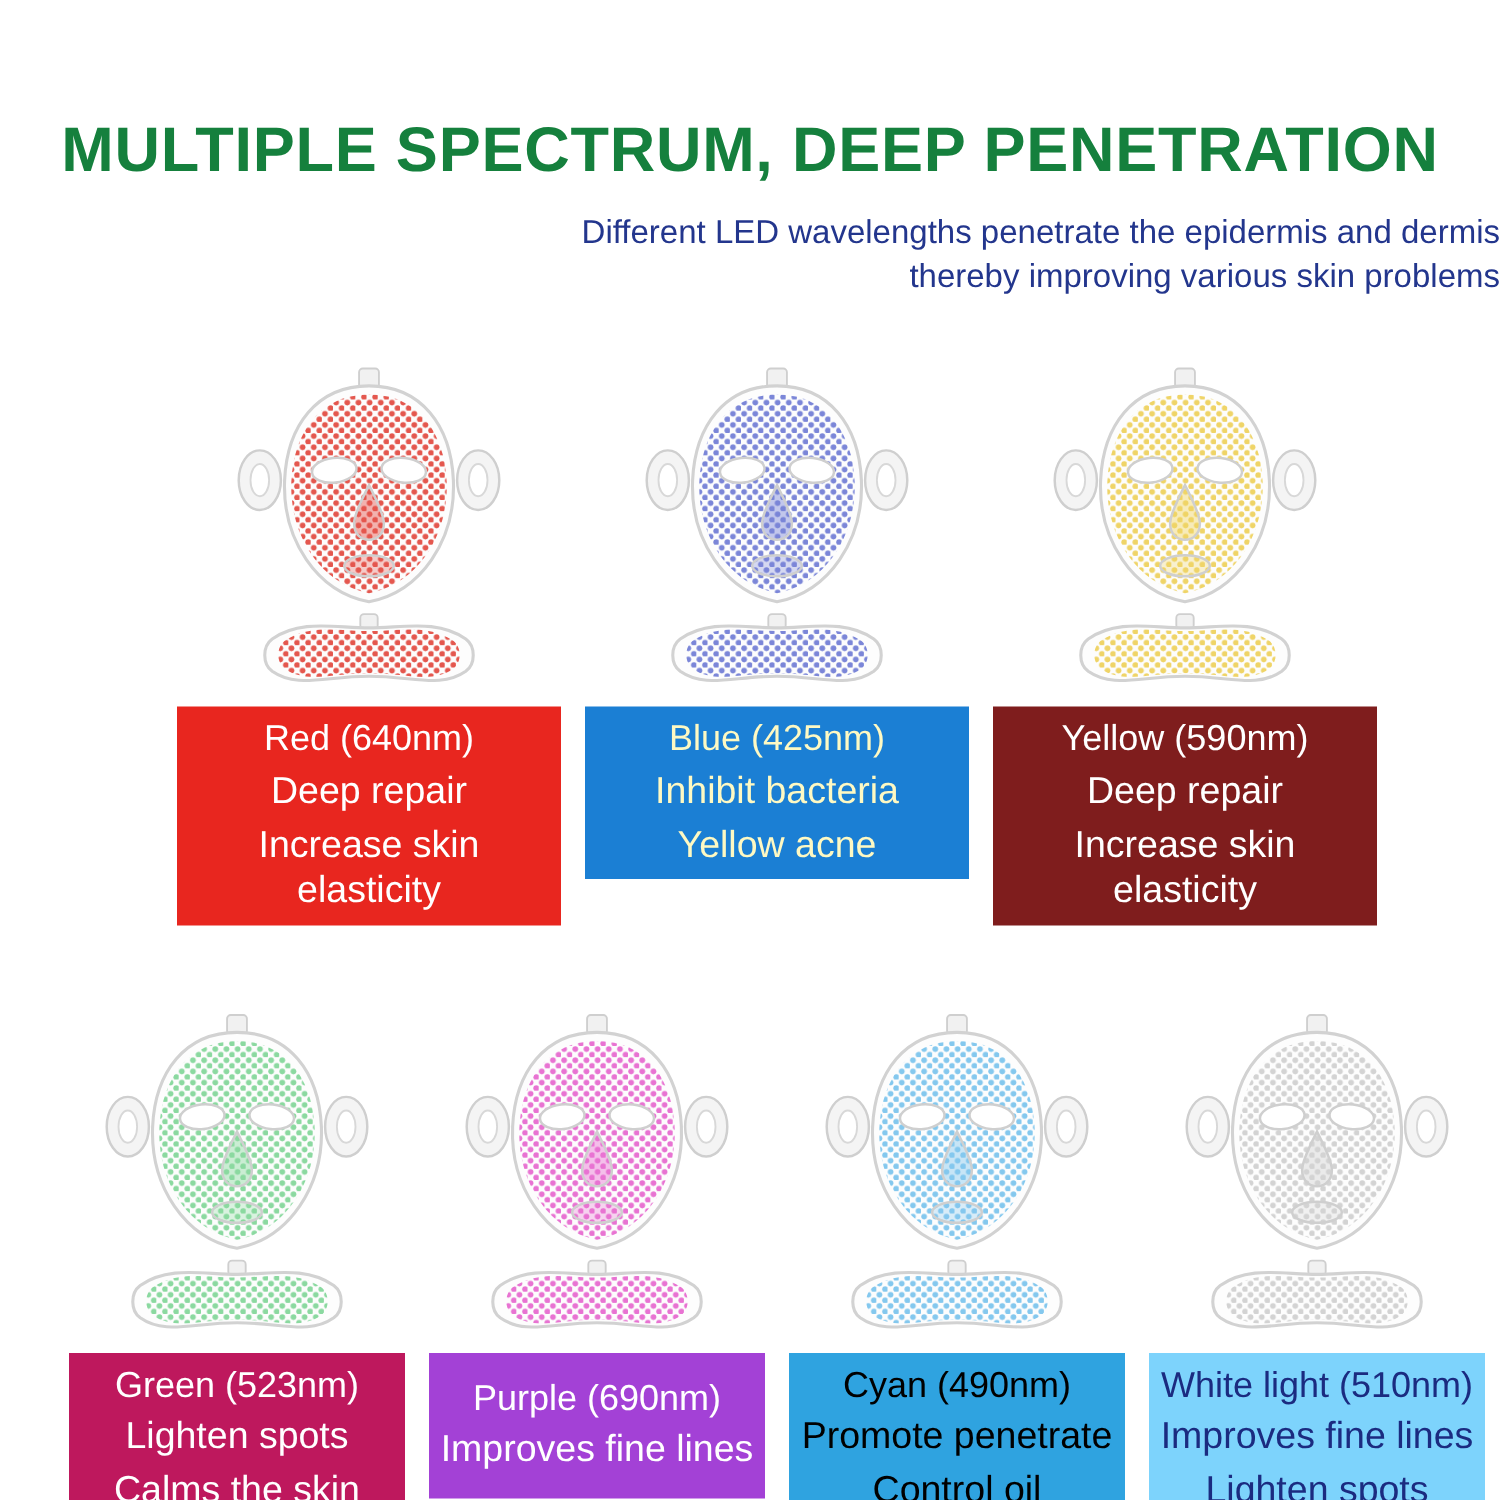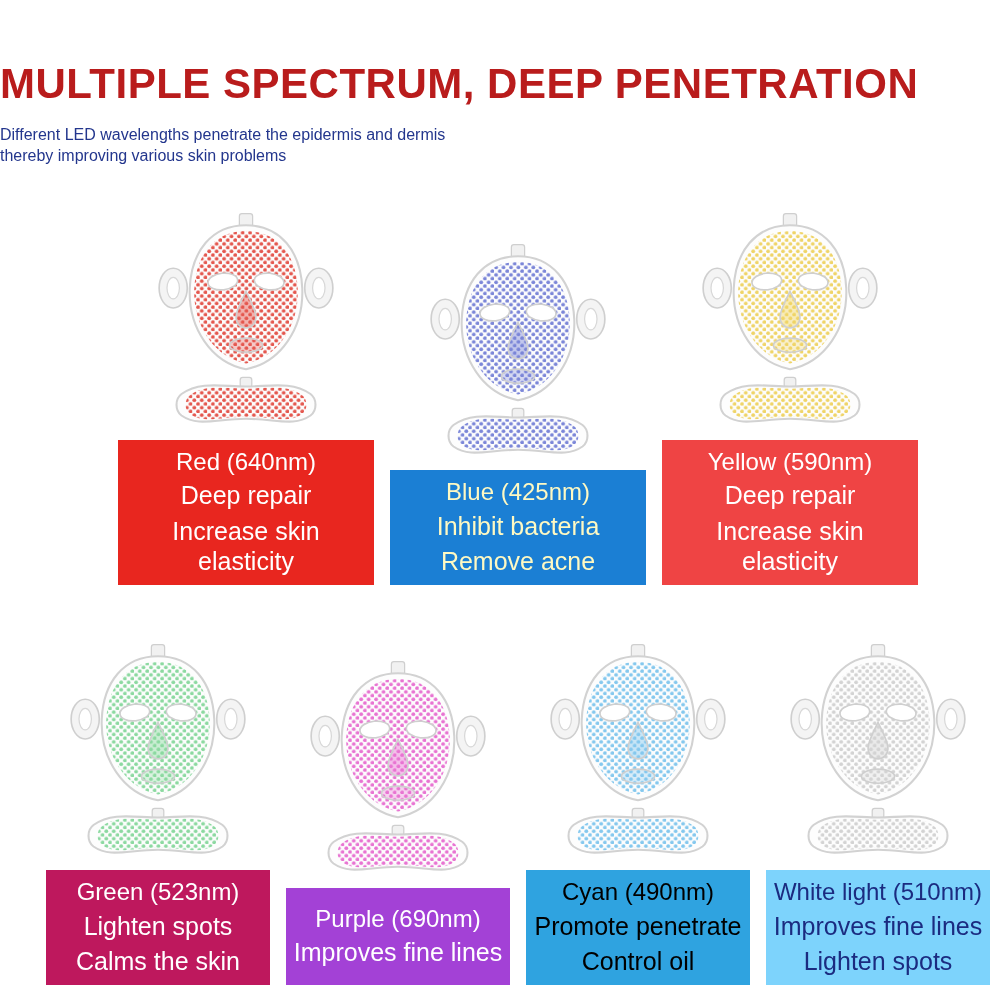--- a/index.html
+++ b/index.html
@@ -3,29 +3,29 @@
 <meta charset="utf-8">
 <style>
   html,body{margin:0;padding:0;}
   body{
     width:1000px;height:1000px;background:#ffffff;overflow:hidden;
     font-family:"Liberation Sans", sans-serif;
     -webkit-font-smoothing:antialiased;
   }
   .page{width:1000px;height:1000px;box-sizing:border-box;padding-top:60px;}
   .title{
-    margin:0 auto 16px auto;
+    margin:16px auto 16px auto;text-align:center;
     font-size:42px;font-weight:600;letter-spacing:0.5px;
-    color:#b91c1c;
+    color:#15803d;
   }
   .subtitle{
-    margin:0 auto 46px auto;text-align:left;
-    font-size:16px;line-height:1.32;color:#23368d;font-weight:400;
-  }
-  .row{display:flex;justify-content:center;align-items:flex-end;padding-left:36px;}
+    margin:0 auto 46px auto;text-align:right;
+    font-size:22px;line-height:1.32;color:#23368d;font-weight:400;
+  }
+  .row{display:flex;justify-content:center;align-items:flex-start;padding-left:36px;}
   .row1{gap:16px;margin-top:10px;}
   .row2{gap:16px;margin-top:58px;}
   .card{display:flex;flex-direction:column;}
   .row1 .card{width:256px;}
   .row2 .card{width:224px;}
   .mask-art{
     width:182px;margin:0 auto 4px auto;line-height:0;
   }
   .mask-art svg{width:100%;height:auto;display:block;}
   .label-box{
@@ -114,21 +114,21 @@
   <path d="M110,96 C105,106 98,119 98,127 C98,135 103,140 110,140 C117,140 122,135 122,127 C122,119 115,106 110,96 Z" fill="currentColor" fill-opacity="0.45" stroke="#cfcfcf" stroke-width="2"></path>
   <ellipse cx="110" cy="161" rx="20" ry="8.5" fill="currentColor" fill-opacity="0.3" stroke="#cfcfcf" stroke-width="2"></ellipse>
   <rect x="103" y="200" width="14" height="12" rx="3" fill="#f1f1f1" stroke="#cfcfcf" stroke-width="1.5"></rect>
   <path d="M32,220 C55,204 82,211 110,211 C138,211 165,204 188,220 C196,226 196,240 188,246 C168,260 146,250 110,250 C74,250 52,260 32,246 C24,240 24,226 32,220 Z" fill="#fdfdfd" stroke="#d2d2d2" stroke-width="2.5"></path>
   <rect x="26" y="206" width="168" height="52" fill="url(#d1)" clip-path="url(#cc1)"></rect>
 </svg>
         </div>
       <div class="label-box" style="background-color: rgb(27, 127, 212); color: #fef9c3;">
         <div class="label-title">Blue (425nm)</div>
         <div class="label-line">Inhibit bacteria</div>
-        <div class="label-line">Remove acne</div>
+        <div class="label-line">Yellow acne</div>
       </div>
     </div>
 
     <div class="card">
       <div class="mask-art" style="color: rgb(239, 212, 103);">
 <svg viewBox="0 0 220 270" xmlns="http://www.w3.org/2000/svg">
   <defs>
     <pattern id="d2" width="9" height="9" patternUnits="userSpaceOnUse">
       <circle cx="2.5" cy="2.5" r="2.3" fill="currentColor"></circle>
       <circle cx="7" cy="7" r="2.3" fill="currentColor"></circle>
@@ -149,21 +149,21 @@
   <rect x="38" y="12" width="144" height="184" fill="url(#d2)" clip-path="url(#cf2)"></rect>
   <ellipse cx="82" cy="84" rx="18" ry="10" fill="#ffffff" stroke="#cfcfcf" stroke-width="2" transform="rotate(-6 82 84)"></ellipse>
   <ellipse cx="138" cy="84" rx="18" ry="10" fill="#ffffff" stroke="#cfcfcf" stroke-width="2" transform="rotate(6 138 84)"></ellipse>
   <path d="M110,96 C105,106 98,119 98,127 C98,135 103,140 110,140 C117,140 122,135 122,127 C122,119 115,106 110,96 Z" fill="currentColor" fill-opacity="0.45" stroke="#cfcfcf" stroke-width="2"></path>
   <ellipse cx="110" cy="161" rx="20" ry="8.5" fill="currentColor" fill-opacity="0.3" stroke="#cfcfcf" stroke-width="2"></ellipse>
   <rect x="103" y="200" width="14" height="12" rx="3" fill="#f1f1f1" stroke="#cfcfcf" stroke-width="1.5"></rect>
   <path d="M32,220 C55,204 82,211 110,211 C138,211 165,204 188,220 C196,226 196,240 188,246 C168,260 146,250 110,250 C74,250 52,260 32,246 C24,240 24,226 32,220 Z" fill="#fdfdfd" stroke="#d2d2d2" stroke-width="2.5"></path>
   <rect x="26" y="206" width="168" height="52" fill="url(#d2)" clip-path="url(#cc2)"></rect>
 </svg>
         </div>
-      <div class="label-box" style="background-color: #ef4444; color: rgb(255, 255, 255);">
+      <div class="label-box" style="background-color: #7f1d1d; color: rgb(255, 255, 255);">
         <div class="label-title">Yellow (590nm)</div>
         <div class="label-line">Deep repair</div>
         <div class="label-line">Increase skin elasticity</div>
       </div>
     </div>
 
   </div>
 
   <div class="row row2">
 

